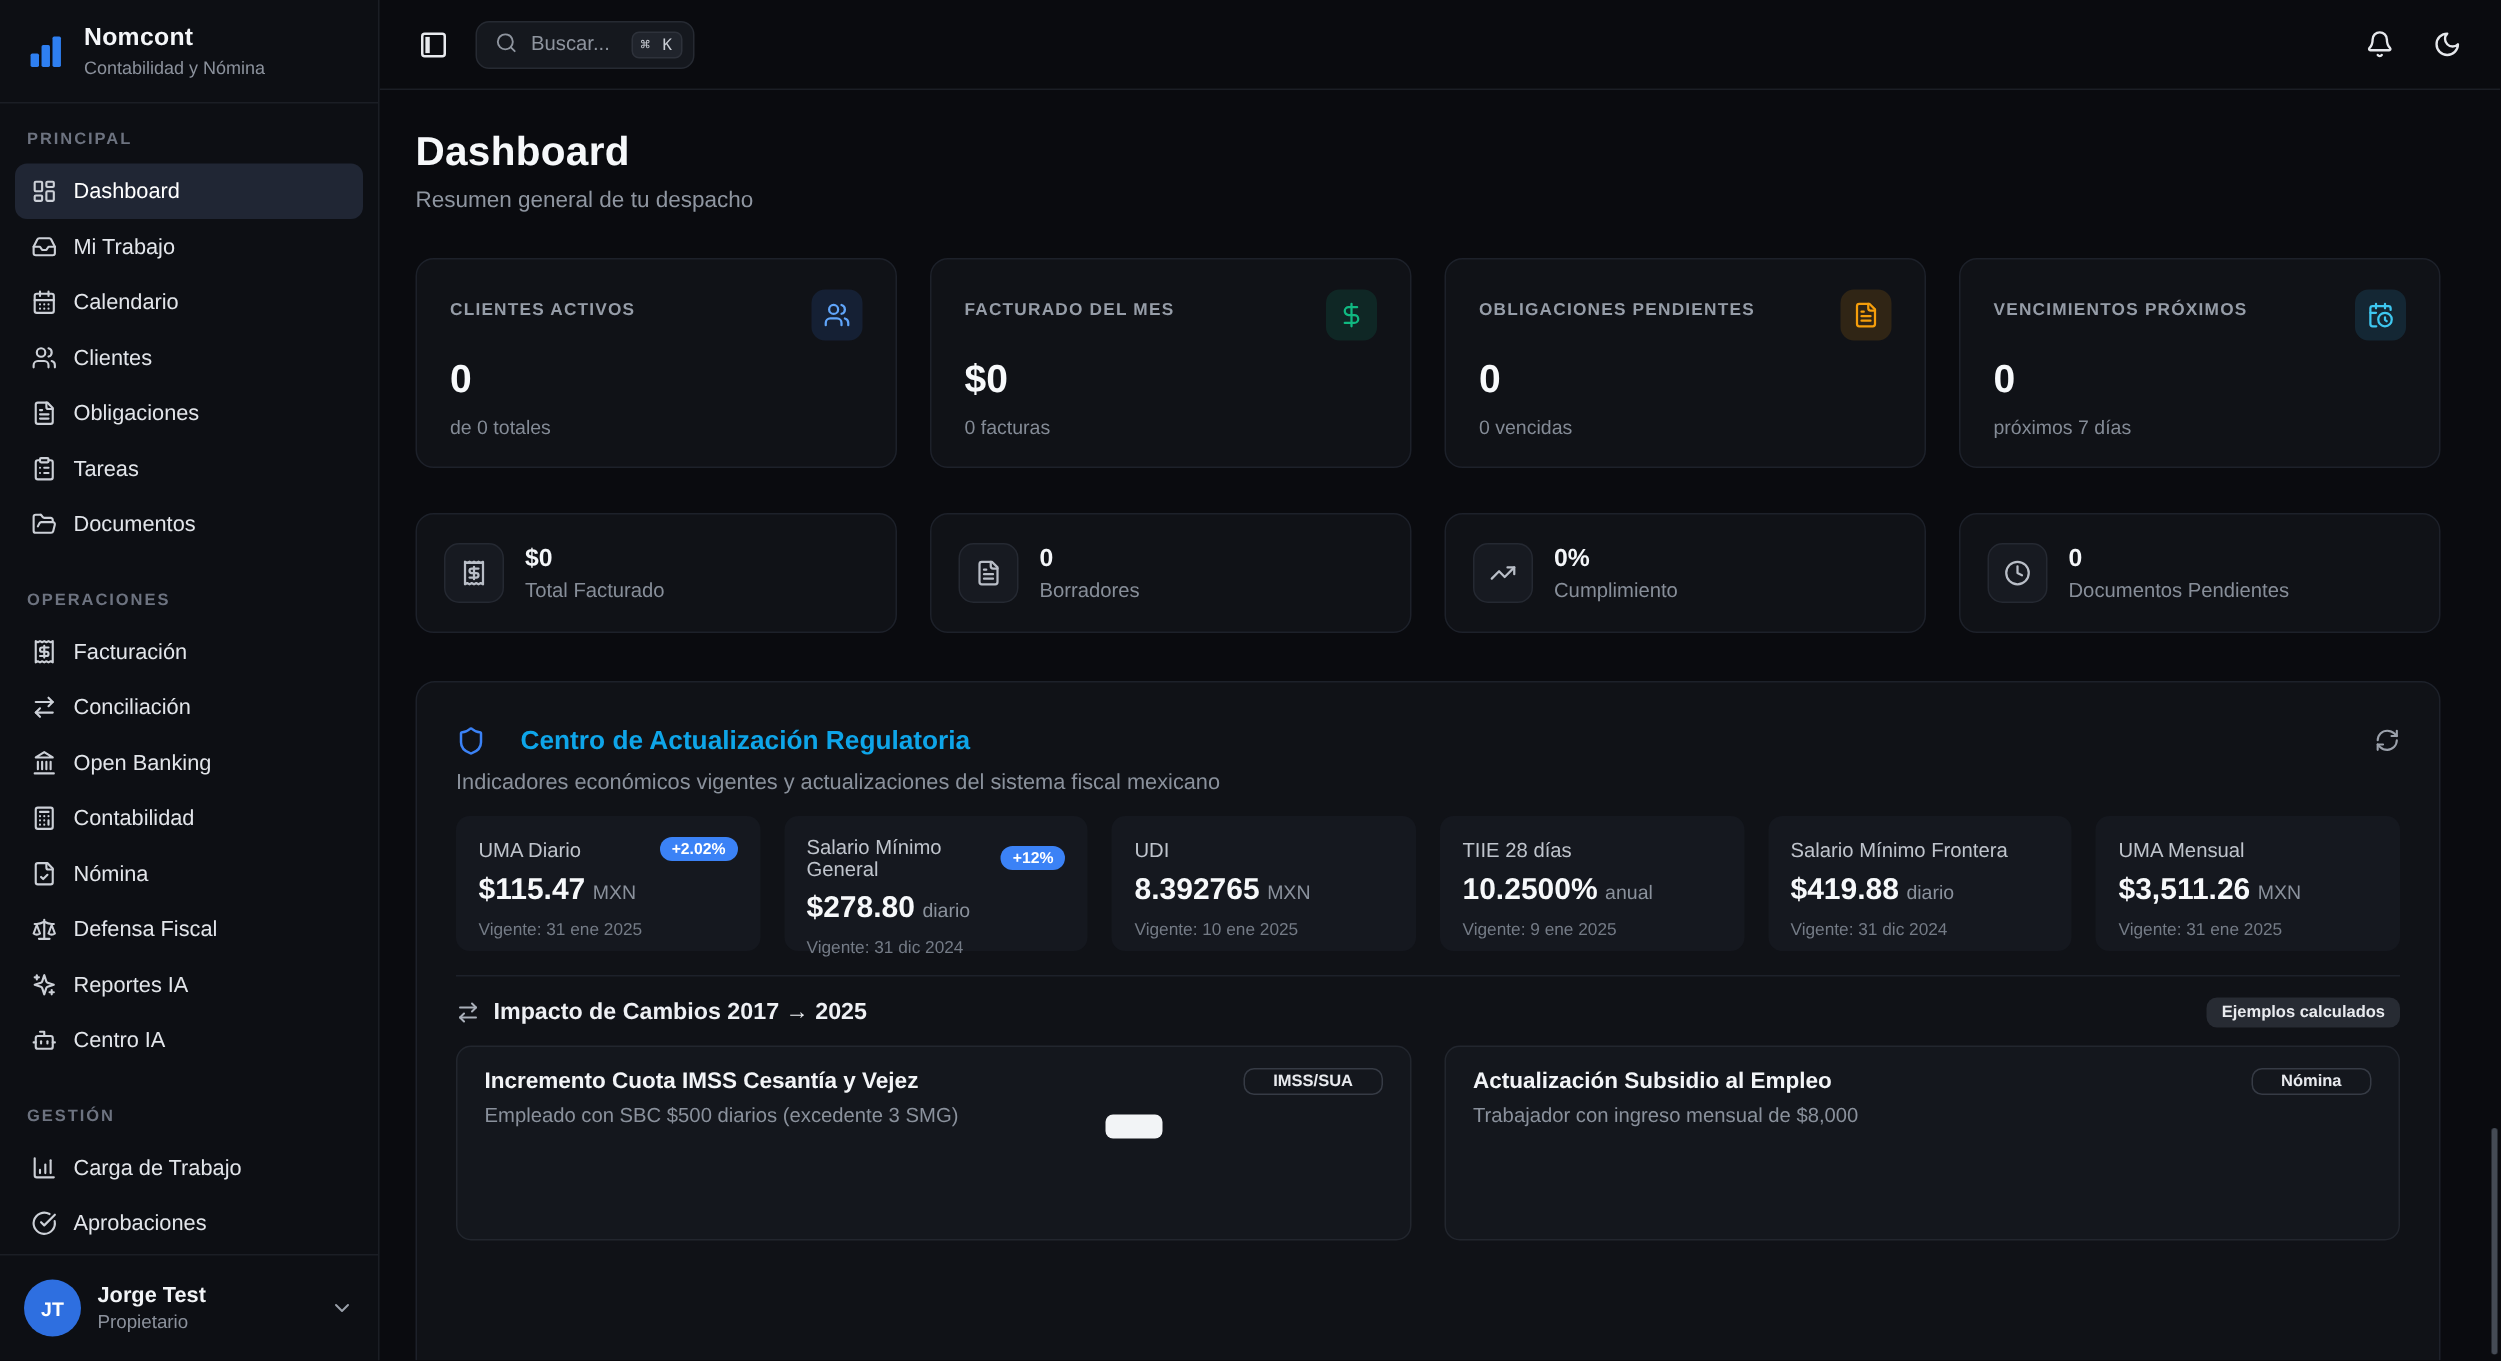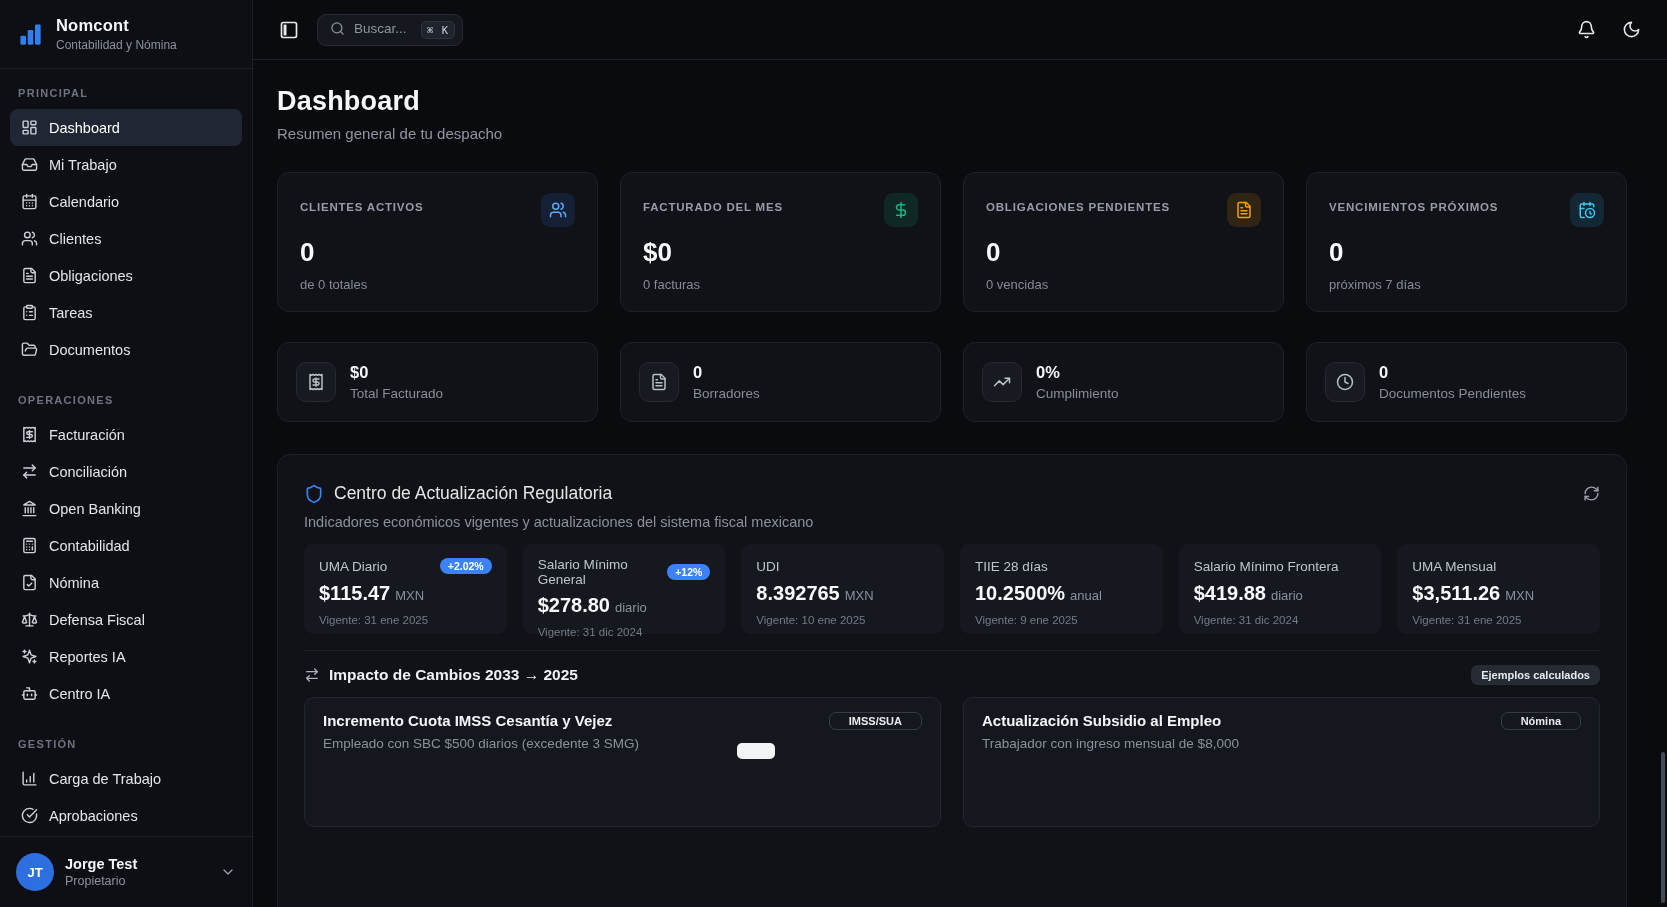--- a/index.html
+++ b/index.html
@@ -52,21 +52,21 @@
 
   .ministats{display:grid;grid-template-columns:repeat(4,1fr);gap:22px;margin-top:30px}
   .mini-card{background:#101217;border:1px solid #1d212a;border-radius:12px;padding:0 18px;height:80px;display:flex;align-items:center;gap:14px}
   .mini-ic{width:40px;height:40px;border-radius:10px;background:#171a21;border:1px solid #252932;color:#b9bec7;display:flex;align-items:center;justify-content:center;flex:none}
   .mini-ic span{width:18px;height:18px}
   .mini-value{font-size:16.5px;font-weight:bold;color:#f4f6f9}
   .mini-label{font-size:13.5px;color:#878e99;margin-top:4px}
 
   .panel{background:#101217;border:1px solid #1d212a;border-radius:13px;margin-top:32px;padding:28px 26px 26px;min-height:480px}
   .panel-head{display:flex;align-items:center;justify-content:space-between}
-  .panel-title{display:flex;align-items:center;gap:10px;font-size:17.5px;font-weight:normal;color:#e5e5e5}
+  .panel-title{display:flex;align-items:center;gap:23px;font-size:17.5px;font-weight:bold;color:#0ea5e9}
   .shield{width:20px;height:20px;color:#3b82f6;flex:none}
   .refresh-btn{width:17px;height:17px;color:#9ba1ab}
   .panel-sub{font-size:14.5px;color:#8a919c;margin-top:10px}
   .sec-head{display:flex;align-items:center;gap:9px;margin-top:24px;height:22px}
   .sec-head .ic{width:16px;height:16px;color:#aab0ba}
   .sec-title{font-size:15.5px;font-weight:bold;color:#eef0f4}
   .badge-outline{border:1px solid #2c313a;background:#12141a;border-radius:7px;padding:3px 9px;font-size:11px;font-weight:bold;color:#e8eaee;margin-left:6px}
   .ind-grid{display:grid;grid-template-columns:repeat(6,1fr);gap:16px;margin-top:14px}
   .ind-card{background:#15181f;border-radius:9px;padding:13px 15px;height:90px}
   .ind-top{display:flex;justify-content:space-between;align-items:center;min-height:18px}
@@ -573,21 +573,21 @@
         <div class="impact-head">
           <div class="impact-title">
             <span class="ic" id="swap-slot">
                 <svg viewBox="0 0 24 24" fill="none" stroke="currentColor" stroke-width="2" stroke-linecap="round" stroke-linejoin="round">
                   <path d="m16 3 4 4-4 4"></path>
                   <path d="M20 7H4"></path>
                   <path d="m8 21-4-4 4-4"></path>
                   <path d="M4 17h16"></path>
                 </svg>
               </span>
-            <span>Impacto de Cambios 2033 → 2025</span>
+            <span>Impacto de Cambios 2017 → 2025</span>
           </div>
           <span class="badge-fill">Ejemplos calculados</span>
         </div>
         <div class="impact-grid" id="impacts">
             <div class="impact-card">
        <div class="impact-card-head">
          <div class="impact-card-title">Incremento Cuota IMSS Cesantía y Vejez</div>
          <span class="tag-outline">IMSS/SUA</span>
        </div>
        <div class="impact-card-sub">Empleado con SBC $500 diarios (excedente 3 SMG)</div>

